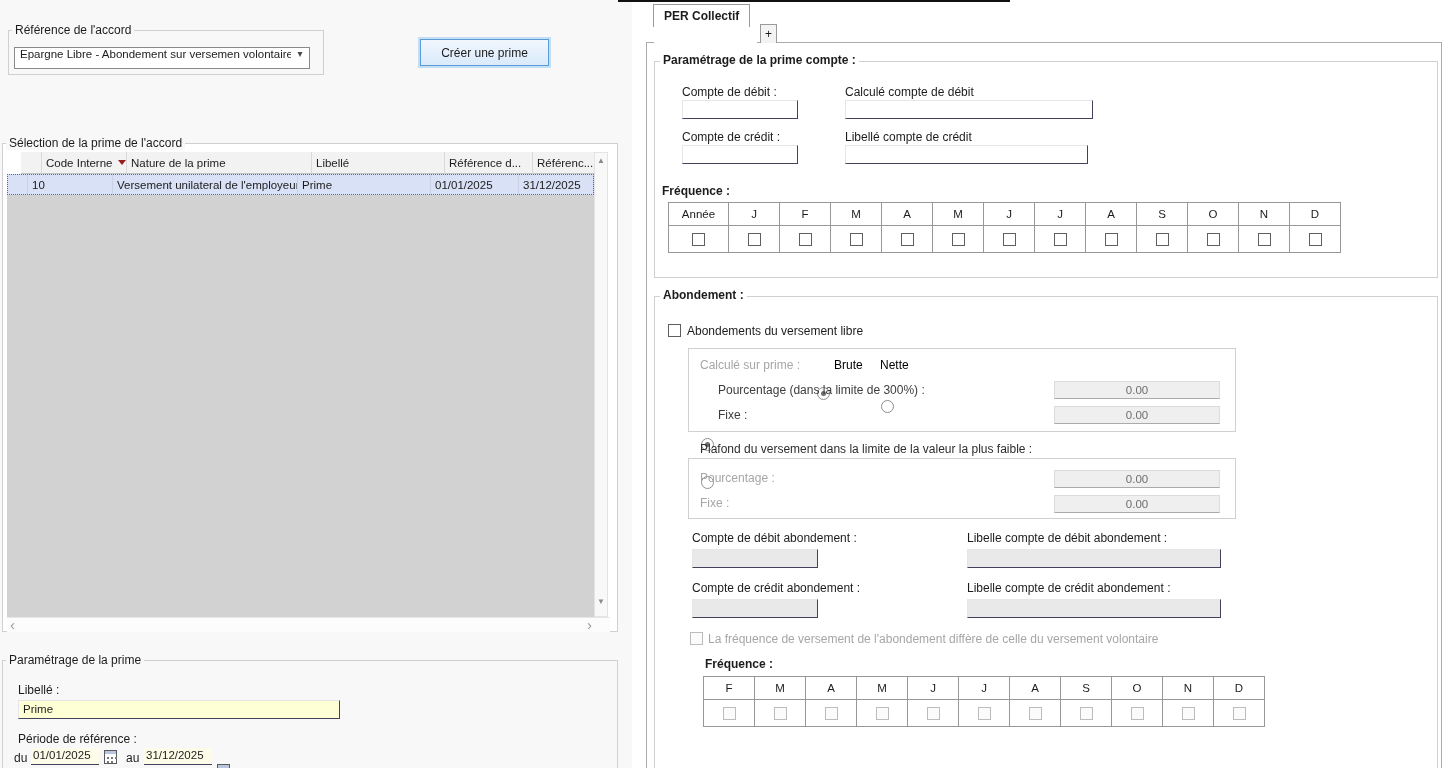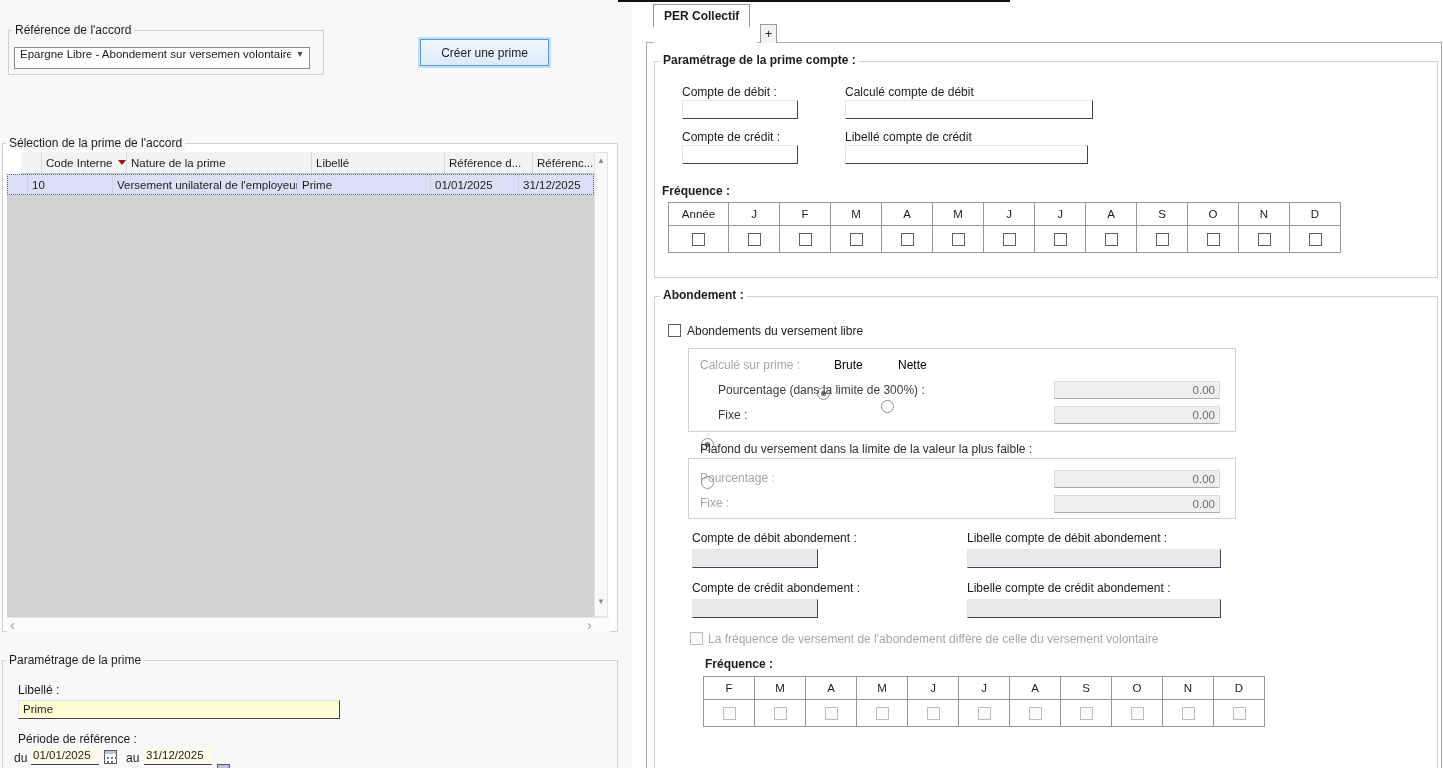--- a/index.html
+++ b/index.html
@@ -10,21 +10,21 @@
   .b{font-weight:bold}
   .gray{color:#a6a6a6}
   .mid{color:#000000}
   .gb{border:1px solid #d0d0d0}
   .cap{background:#f8f8f8;padding:0 3px;white-space:nowrap}
   .capw{background:#fff;padding:0 3px;white-space:nowrap}
   .sunken{background:#fff;border-top:1px solid #e6e6e6;border-left:1px solid #e6e6e6;border-bottom:1px solid #42425a;border-right:1px solid #42425a}
   .sunken.dis{background:#e9e9e9}
   .yellow{background:#ffffd6;font-size:11.5px;padding:2px 4px}
   .datef{background:#fdfce8;border-bottom:1px solid #42425a;font-size:11.5px;padding:1px 2px;white-space:nowrap}
-  .valf{background:#efefef;border:1px solid #dcdcdc;border-bottom-color:#ababab;color:#6e6e6e;font-size:11.5px;text-align:right;padding:2px 4px}
+  .valf{background:#efefef;border:1px solid #dcdcdc;border-bottom-color:#ababab;color:#6e6e6e;font-size:11.5px;text-align:center;padding:2px 4px}
   .cb{width:13px;height:13px;background:#fff;border:1px solid #5f5f5f}
   .cb.dis{border-color:#bcbcbc;background:#fbfbfb}
   .rad{width:13px;height:13px;border-radius:50%;background:#fff;border:1px solid #8f8f8f;position:relative}
   .rad.sel::after{content:"";position:absolute;left:3px;top:3px;width:5px;height:5px;border-radius:50%;background:#6f6f6f}
   table.freq{border-collapse:collapse;background:#fff}
   table.freq th,table.freq td{border:1px solid #979797;font-weight:normal;font-size:11.5px;text-align:center}
   table.freq th{height:23px}
   table.freq td{height:27px}
   table.freq .cb{margin:0 auto}
   .gridrowwrap{display:flex}
@@ -206,21 +206,21 @@
   <div class="abs lbl b capw" style="left:660px;top:288px">Abondement :</div>
 
   <div class="abs cb" style="left:668px;top:324px"></div>
   <div class="abs lbl" style="left:687px;top:324px">Abondements du versement libre</div>
 
   <div class="abs gb" style="left:688px;top:348px;width:548px;height:84px"></div>
   <div class="abs lbl gray" style="left:700px;top:358px">Calculé sur prime :</div>
   <div class="abs rad sel" style="left:817px;top:359px"></div>
   <div class="abs lbl mid" style="left:834px;top:358px">Brute</div>
   <div class="abs rad" style="left:881px;top:359px"></div>
-  <div class="abs lbl mid" style="left:898px;top:358px">Nette</div>
+  <div class="abs lbl mid" style="left:880px;top:358px">Nette</div>
   <div class="abs rad sel" style="left:701px;top:384px"></div>
   <div class="abs lbl" style="left:718px;top:383px;color:#3c3c3c">Pourcentage (dans la limite de 300%) :</div>
   <div class="abs valf" style="left:1054px;top:381px;width:166px;height:18px">0.00</div>
   <div class="abs rad" style="left:701px;top:409px"></div>
   <div class="abs lbl" style="left:718px;top:408px;color:#3c3c3c">Fixe :</div>
   <div class="abs valf" style="left:1054px;top:406px;width:166px;height:18px">0.00</div>
 
   <div class="abs lbl" style="left:700px;top:442px;color:#2d2d2d">Plafond du versement dans la limite de la valeur la plus faible :</div>
   <div class="abs gb" style="left:688px;top:458px;width:548px;height:61px"></div>
   <div class="abs lbl gray" style="left:700px;top:471px">Pourcentage :</div>

